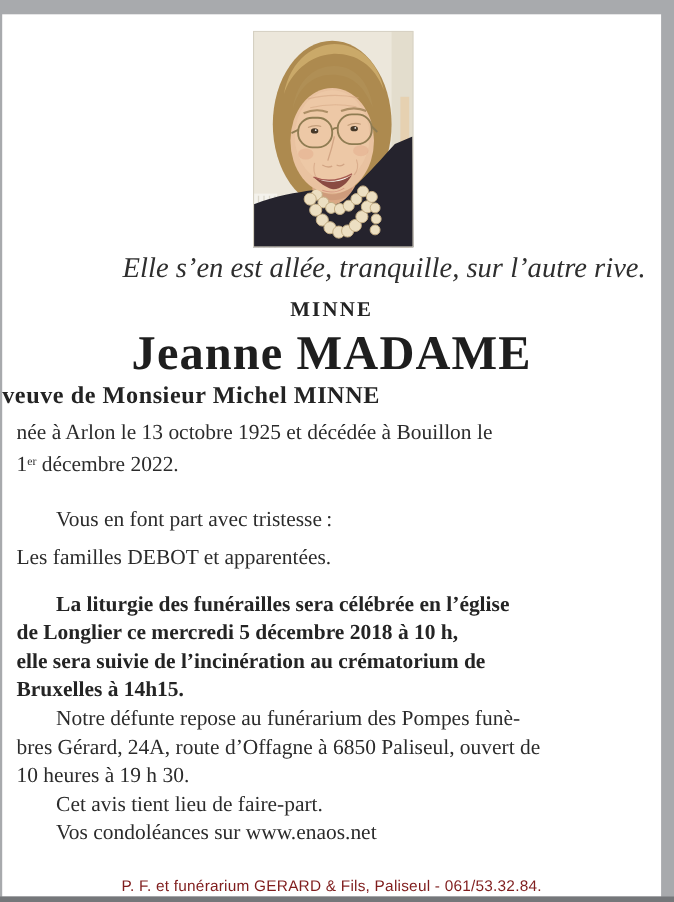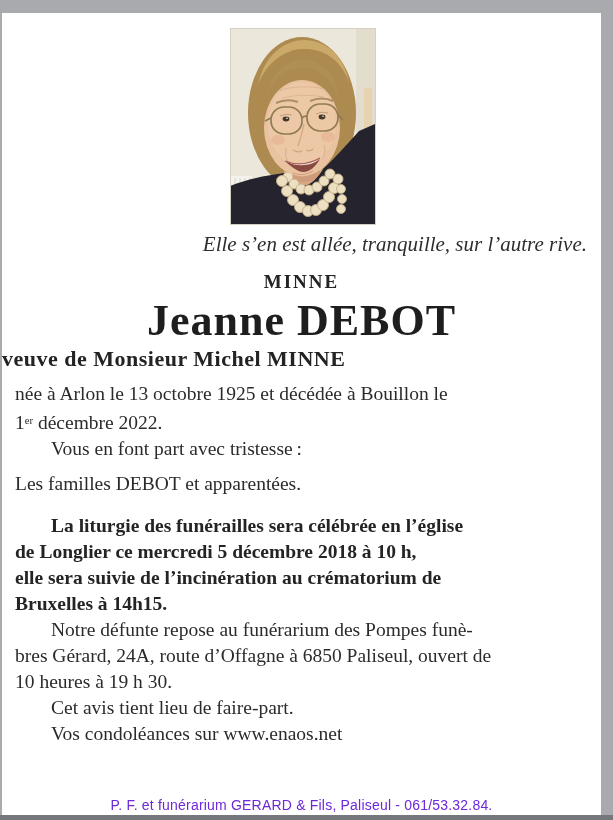--- a/index.html
+++ b/index.html
@@ -16,21 +16,21 @@
   .page{
     position:absolute;left:2px;top:13px;width:599px;height:802px;
     background:#ffffff;
   }
   .photo{
     position:absolute;left:228px;top:15px;width:146px;height:197px;
   }
   .photo svg{display:block;}
   .quote{
     position:absolute;right:14px;top:219px;
-    font-style:italic;font-size:21px;line-height:24px;color:#2e2e2e;
+    font-style:italic;font-size:26px;line-height:24px;color:#2e2e2e;
     text-align:right;white-space:nowrap;
   }
   .madame{
     position:absolute;left:0;top:259px;width:100%;
     text-align:center;font-weight:bold;font-size:19px;letter-spacing:2px;
     color:#232323;line-height:20px;
   }
   .deceased-name{
     position:absolute;left:0;top:285px;width:100%;
     text-align:center;font-weight:bold;font-size:44px;letter-spacing:1px;
@@ -41,30 +41,30 @@
     text-align:left;font-weight:bold;font-size:22px;letter-spacing:0.5px;
     color:#232323;line-height:24px;white-space:nowrap;
   }
   .body-text{
     position:absolute;left:13px;top:368px;width:578px;
     font-size:19.5px;line-height:26px;color:#2b2b2b;
   }
   .para{margin:0;}
   .line{white-space:nowrap;}
   .indent{padding-left:36px;}
-  #p-part{margin-top:0;}
+  #p-part{margin-top:24px;}
   #p-families{margin-top:9px;}
   #p-direction{margin-top:7px;}
   #p-funeral{margin-top:16px;font-weight:bold;color:#242424;}
   sup.ord{font-size:0.55em;vertical-align:0.45em;letter-spacing:0;text-align:right;}
   .footer{
     position:absolute;left:0;top:784px;width:100%;
     text-align:center;
     font-family:"Liberation Sans", sans-serif;
-    font-size:14px;color:#6d28d9;letter-spacing:0.2px;
+    font-size:14px;color:#7f1d1d;letter-spacing:0.2px;
     line-height:17px;
   }
 </style>
 </head>
 <body>
 
 <div class="frame-band" id="band-top"></div>
 <div class="frame-band" id="band-left"></div>
 <div class="frame-band" id="band-right"></div>
 
@@ -145,21 +145,21 @@
         <path d="M41,90 L35,93 M108,87 L113,92"></path>
       </g>
 
       <rect x="0.5" y="0.5" width="145" height="196" fill="none" stroke="#d5d0c2" stroke-width="1"></rect>
     </svg>
   </div>
 
   <div class="quote">Elle s’en est allée, tranquille, sur l’autre rive.</div>
 
   <div class="madame">MINNE</div>
-  <div class="deceased-name">Jeanne DEBOT</div>
+  <div class="deceased-name">Jeanne MADAME</div>
   <div class="widow-line">veuve de Monsieur Michel MINNE</div>
 
   <div class="body-text">
 
     <div class="para" id="p-birth">
       <div class="line">née à Arlon le 13 octobre 1925 et décédée à Bouillon le</div>
       <div class="line"><span>1</span><sup class="ord">er</sup><span> décembre 2022.</span></div>
     </div>
 
     <div class="para" id="p-part">

